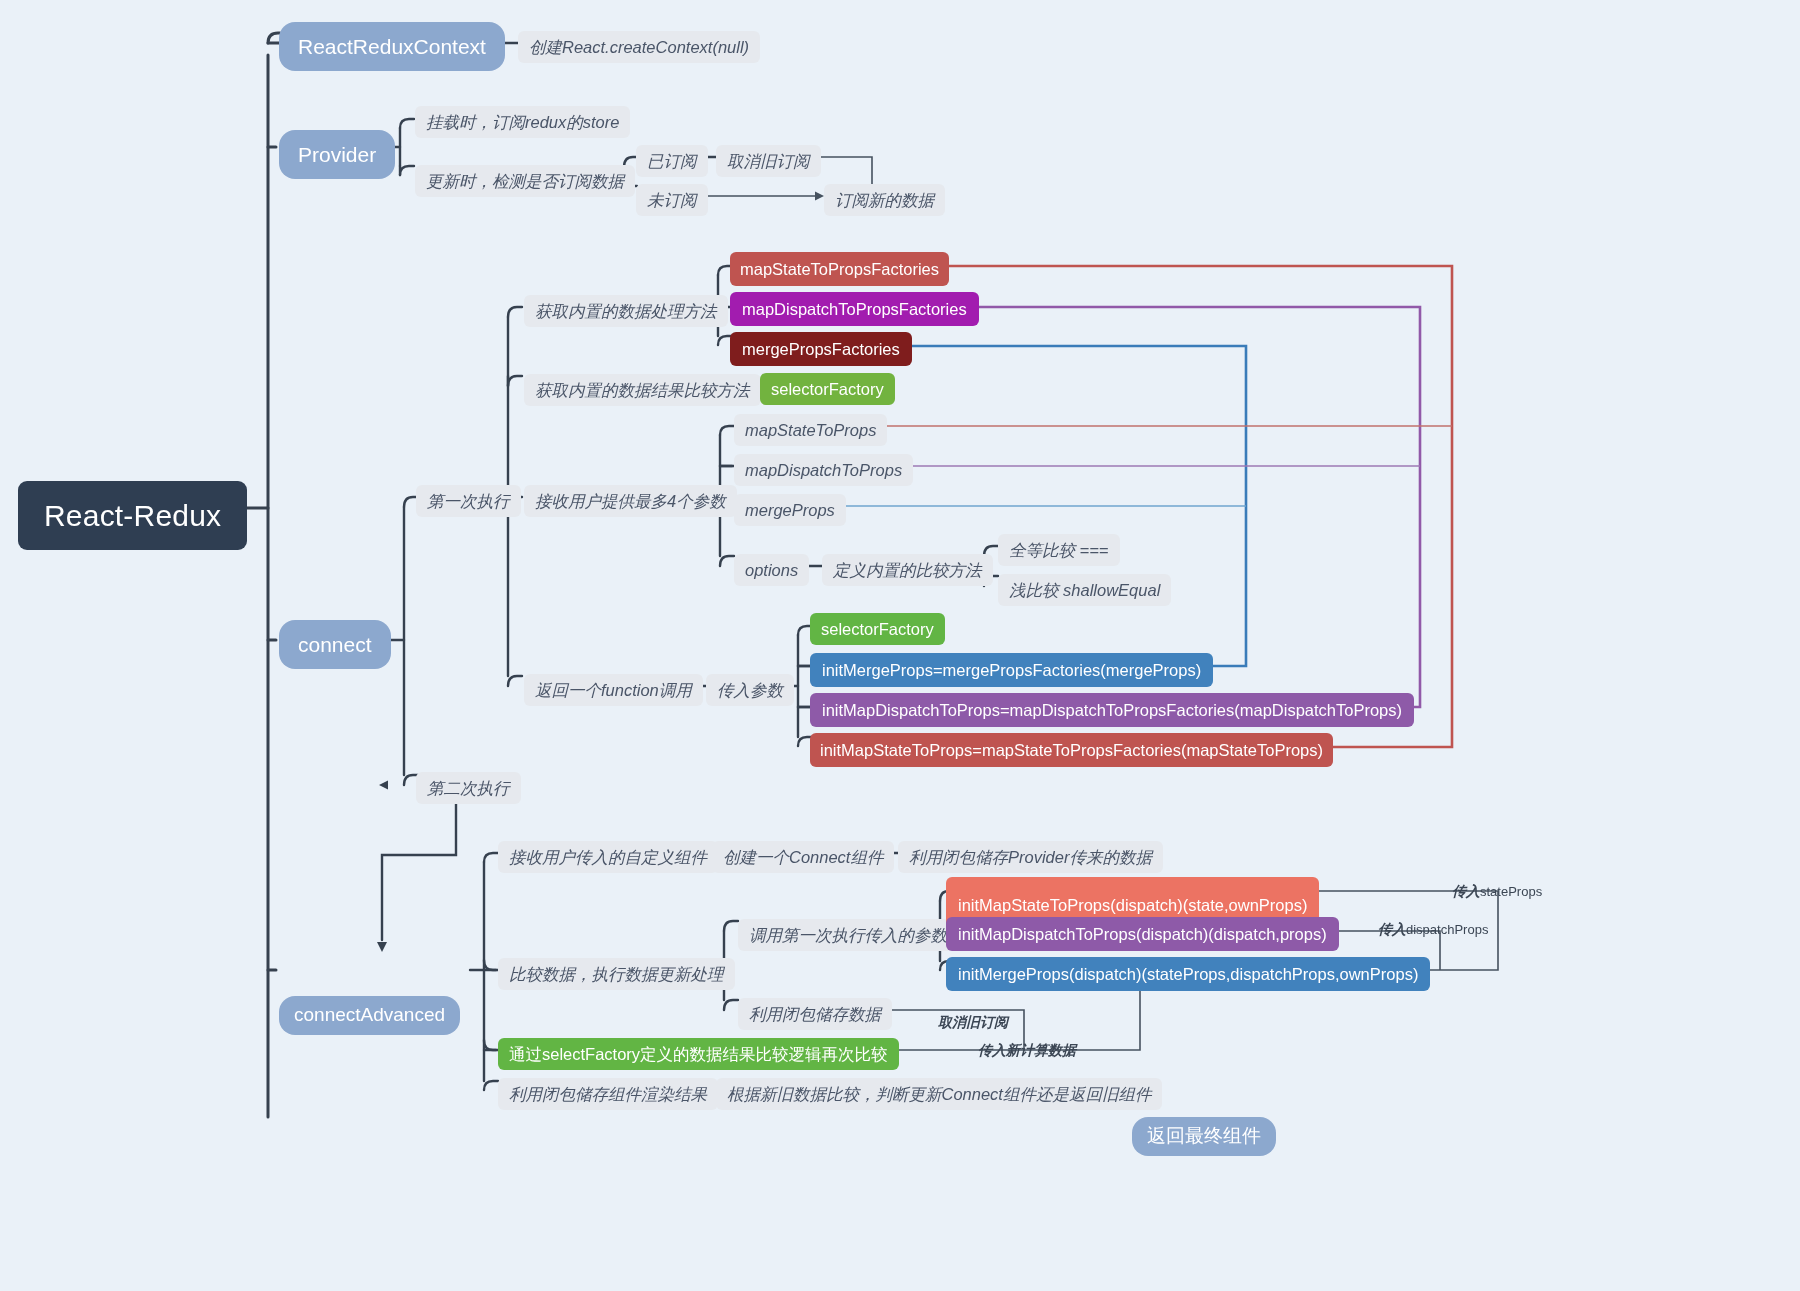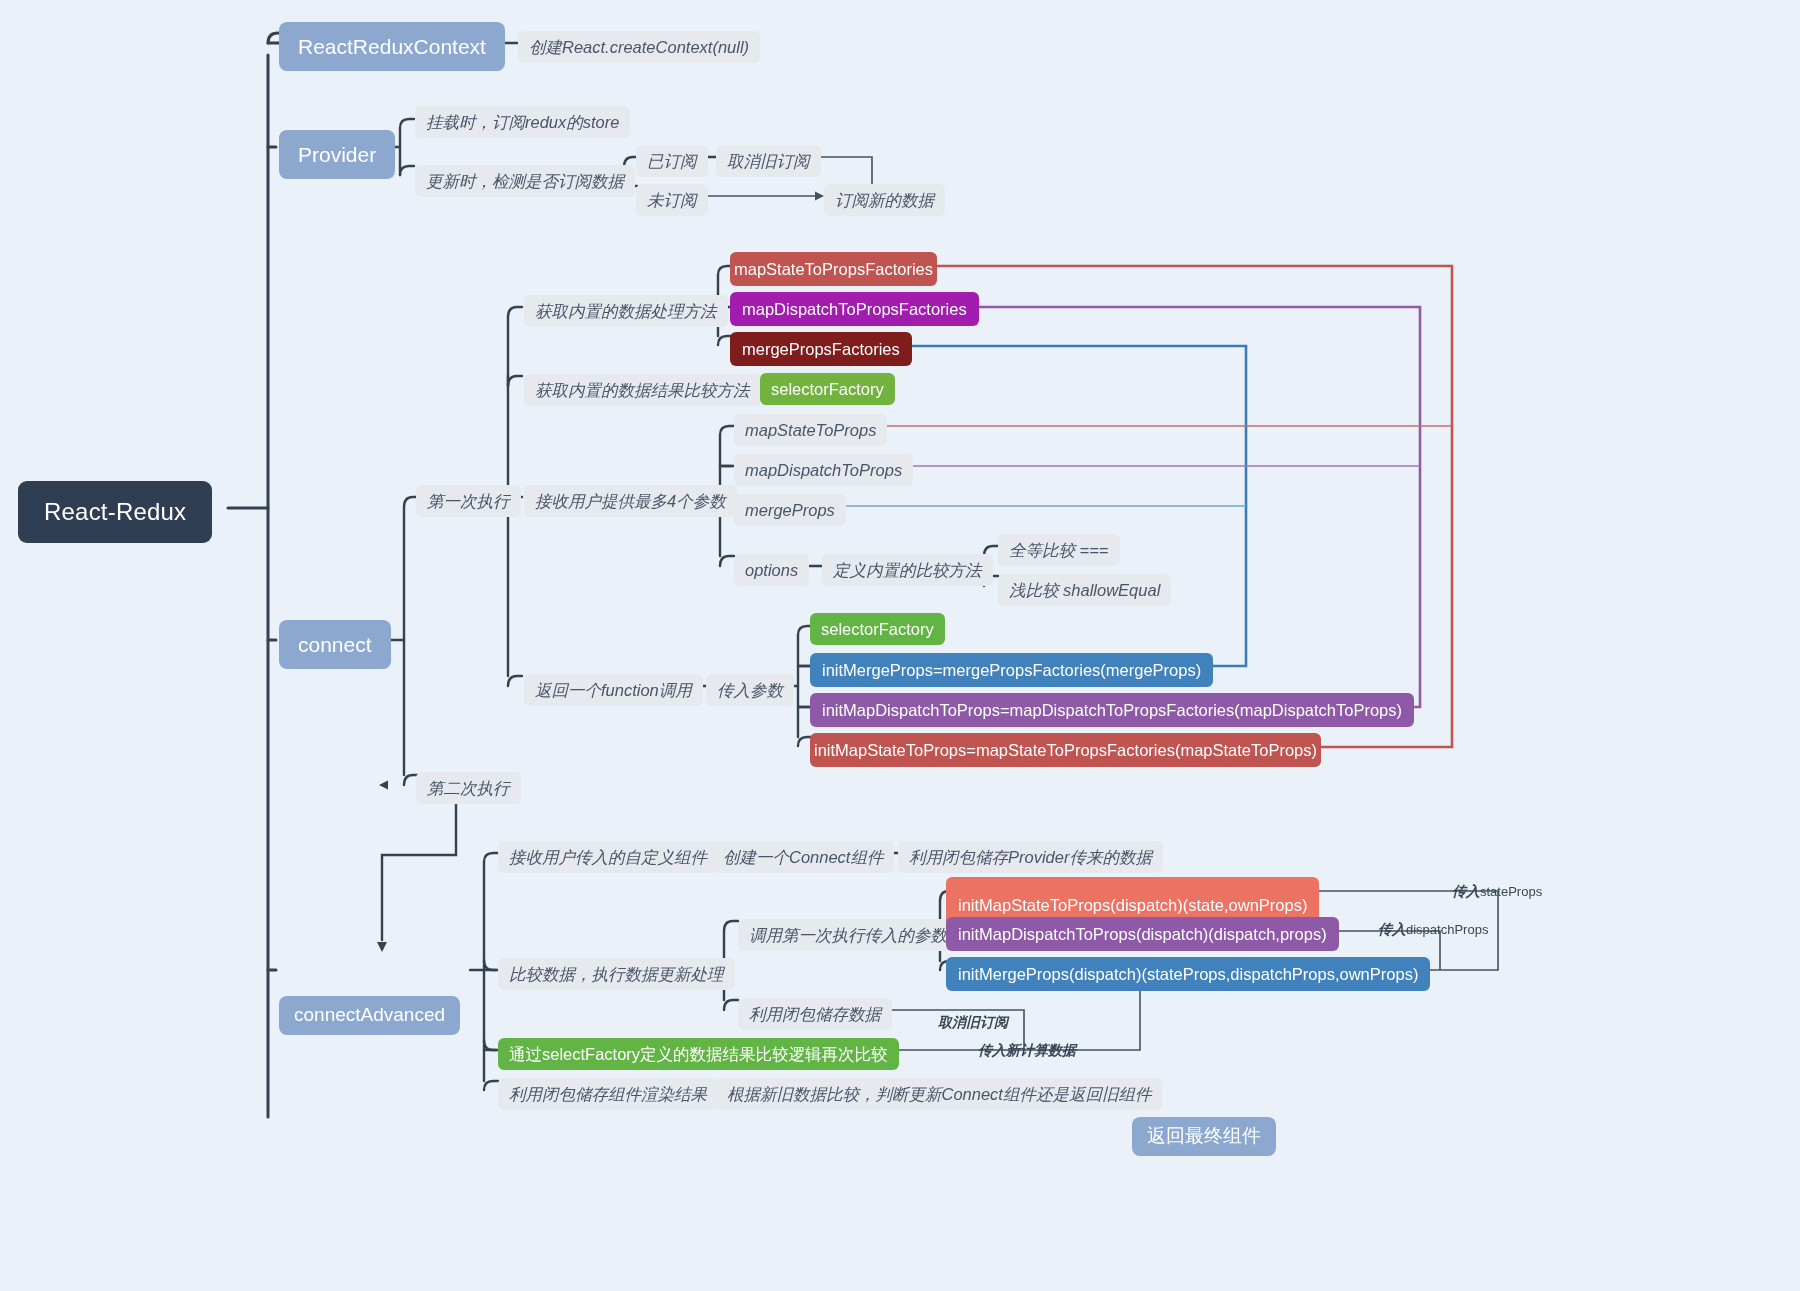--- a/index.html
+++ b/index.html
@@ -34,37 +34,37 @@
     color: #4a5568;
     font-size: 16.5px;
     padding: 7px 11px;
     border-radius: 6px;
     font-style: italic;
   }
   
   .root {
     background: #2f3e52;
     color: #ffffff;
-    font-size: 24px;
+    font-size: 30px;
     font-weight: 400;
     padding: 18px 26px;
     border-radius: 9px;
     letter-spacing: .2px;
   }
   
   .major {
     background: #8ca8ce;
     color: #ffffff;
     font-size: 21px;
     padding: 13px 19px;
-    border-radius: 8px;
+    border-radius: 16px;
     align-items: flex-end;
   }
   .major.small { font-size: 19px; padding: 9px 15px; margin-top: 44px; }
-  .c-red     { background:#bf5450; color:#fff; font-size:16.5px; padding:8px 4px; border-radius:6px; }
+  .c-red     { background:#bf5450; color:#fff; font-size:16.5px; padding:8px 10px; border-radius:6px; }
   .c-purple  { background:#a21caf; color:#fff; font-size:16.5px; padding:8px 12px; border-radius:6px; }
   .c-blue    { background:#7f1d1d; color:#fff; font-size:16.5px; padding:8px 12px; border-radius:6px; }
   .c-green   { background:#72b33f; color:#fff; font-size:16.5px; padding:7px 11px; border-radius:6px; }
   .c-salmon  { background:#ec7363; color:#fff; font-size:16.5px; padding:19px 12px; border-radius:6px;align-items:center; }
   .c-purple2 { background:#8e5aa8; color:#fff; font-size:16.5px; padding:8px 12px; border-radius:6px; }
   .c-blue2   { background:#4182bd; color:#fff; font-size:16.5px; padding:8px 12px; border-radius:6px; }
   .c-green2  { background:#62b544; color:#fff; font-size:16.5px; padding:7px 11px; border-radius:6px; }
   .annot {
     position: absolute;
     font-size: 14px;

